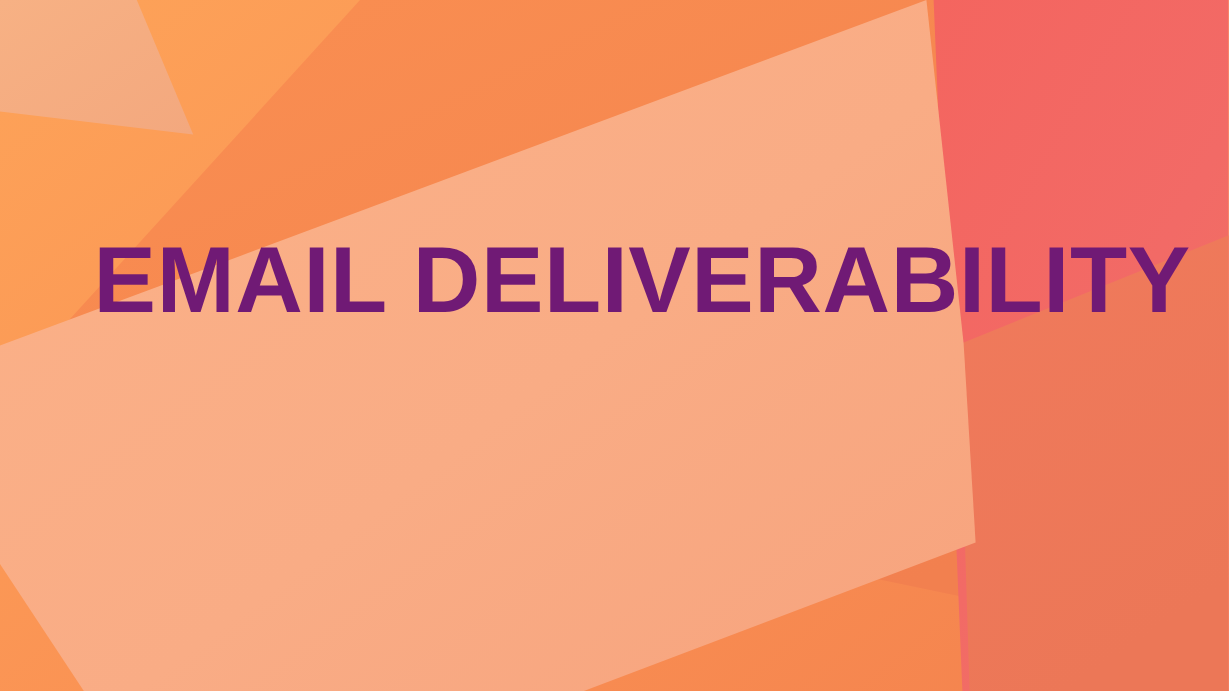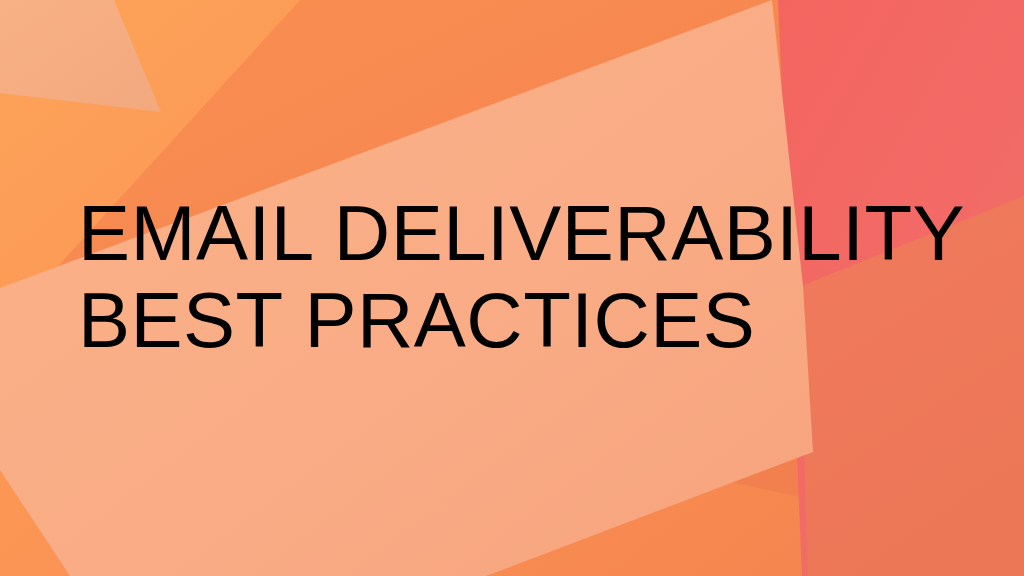--- a/index.html
+++ b/index.html
@@ -31,25 +31,25 @@
   #title-block {
     position: absolute;
     left: 78px;
     top: 190px;
     width: 880px;
     z-index: 5;
   }
 
   .title-line {
     font-family: "Liberation Sans", sans-serif;
-    font-weight: 400;
+    font-weight: 700;
     font-size: 78px;
     line-height: 87px;
     letter-spacing: 0.5px;
-    color: #000000;
+    color: #701a75;
     white-space: nowrap;
     margin: 0;
     text-transform: uppercase;
   }
 </style>
 </head>
 <body>
 
 <div id="slide">
 
@@ -94,16 +94,15 @@
 
     <polygon points="0,288 772,0 803,286 813,452 486,576 70,576 0,470" fill="url(#gradPeach)"></polygon>
 
     <polygon points="804,288 1024,196 1024,576 812,576" fill="none"></polygon>
 
     <polygon points="0,0 114,0 161,112 0,93" fill="url(#gradPeachTL)"></polygon>
   </svg>
 
   <div id="title-block">
     <div class="title-line">EMAIL DELIVERABILITY</div>
-    <div class="title-line">BEST PRACTICES</div>
   </div>
 
 </div>
 
 </body></html>

